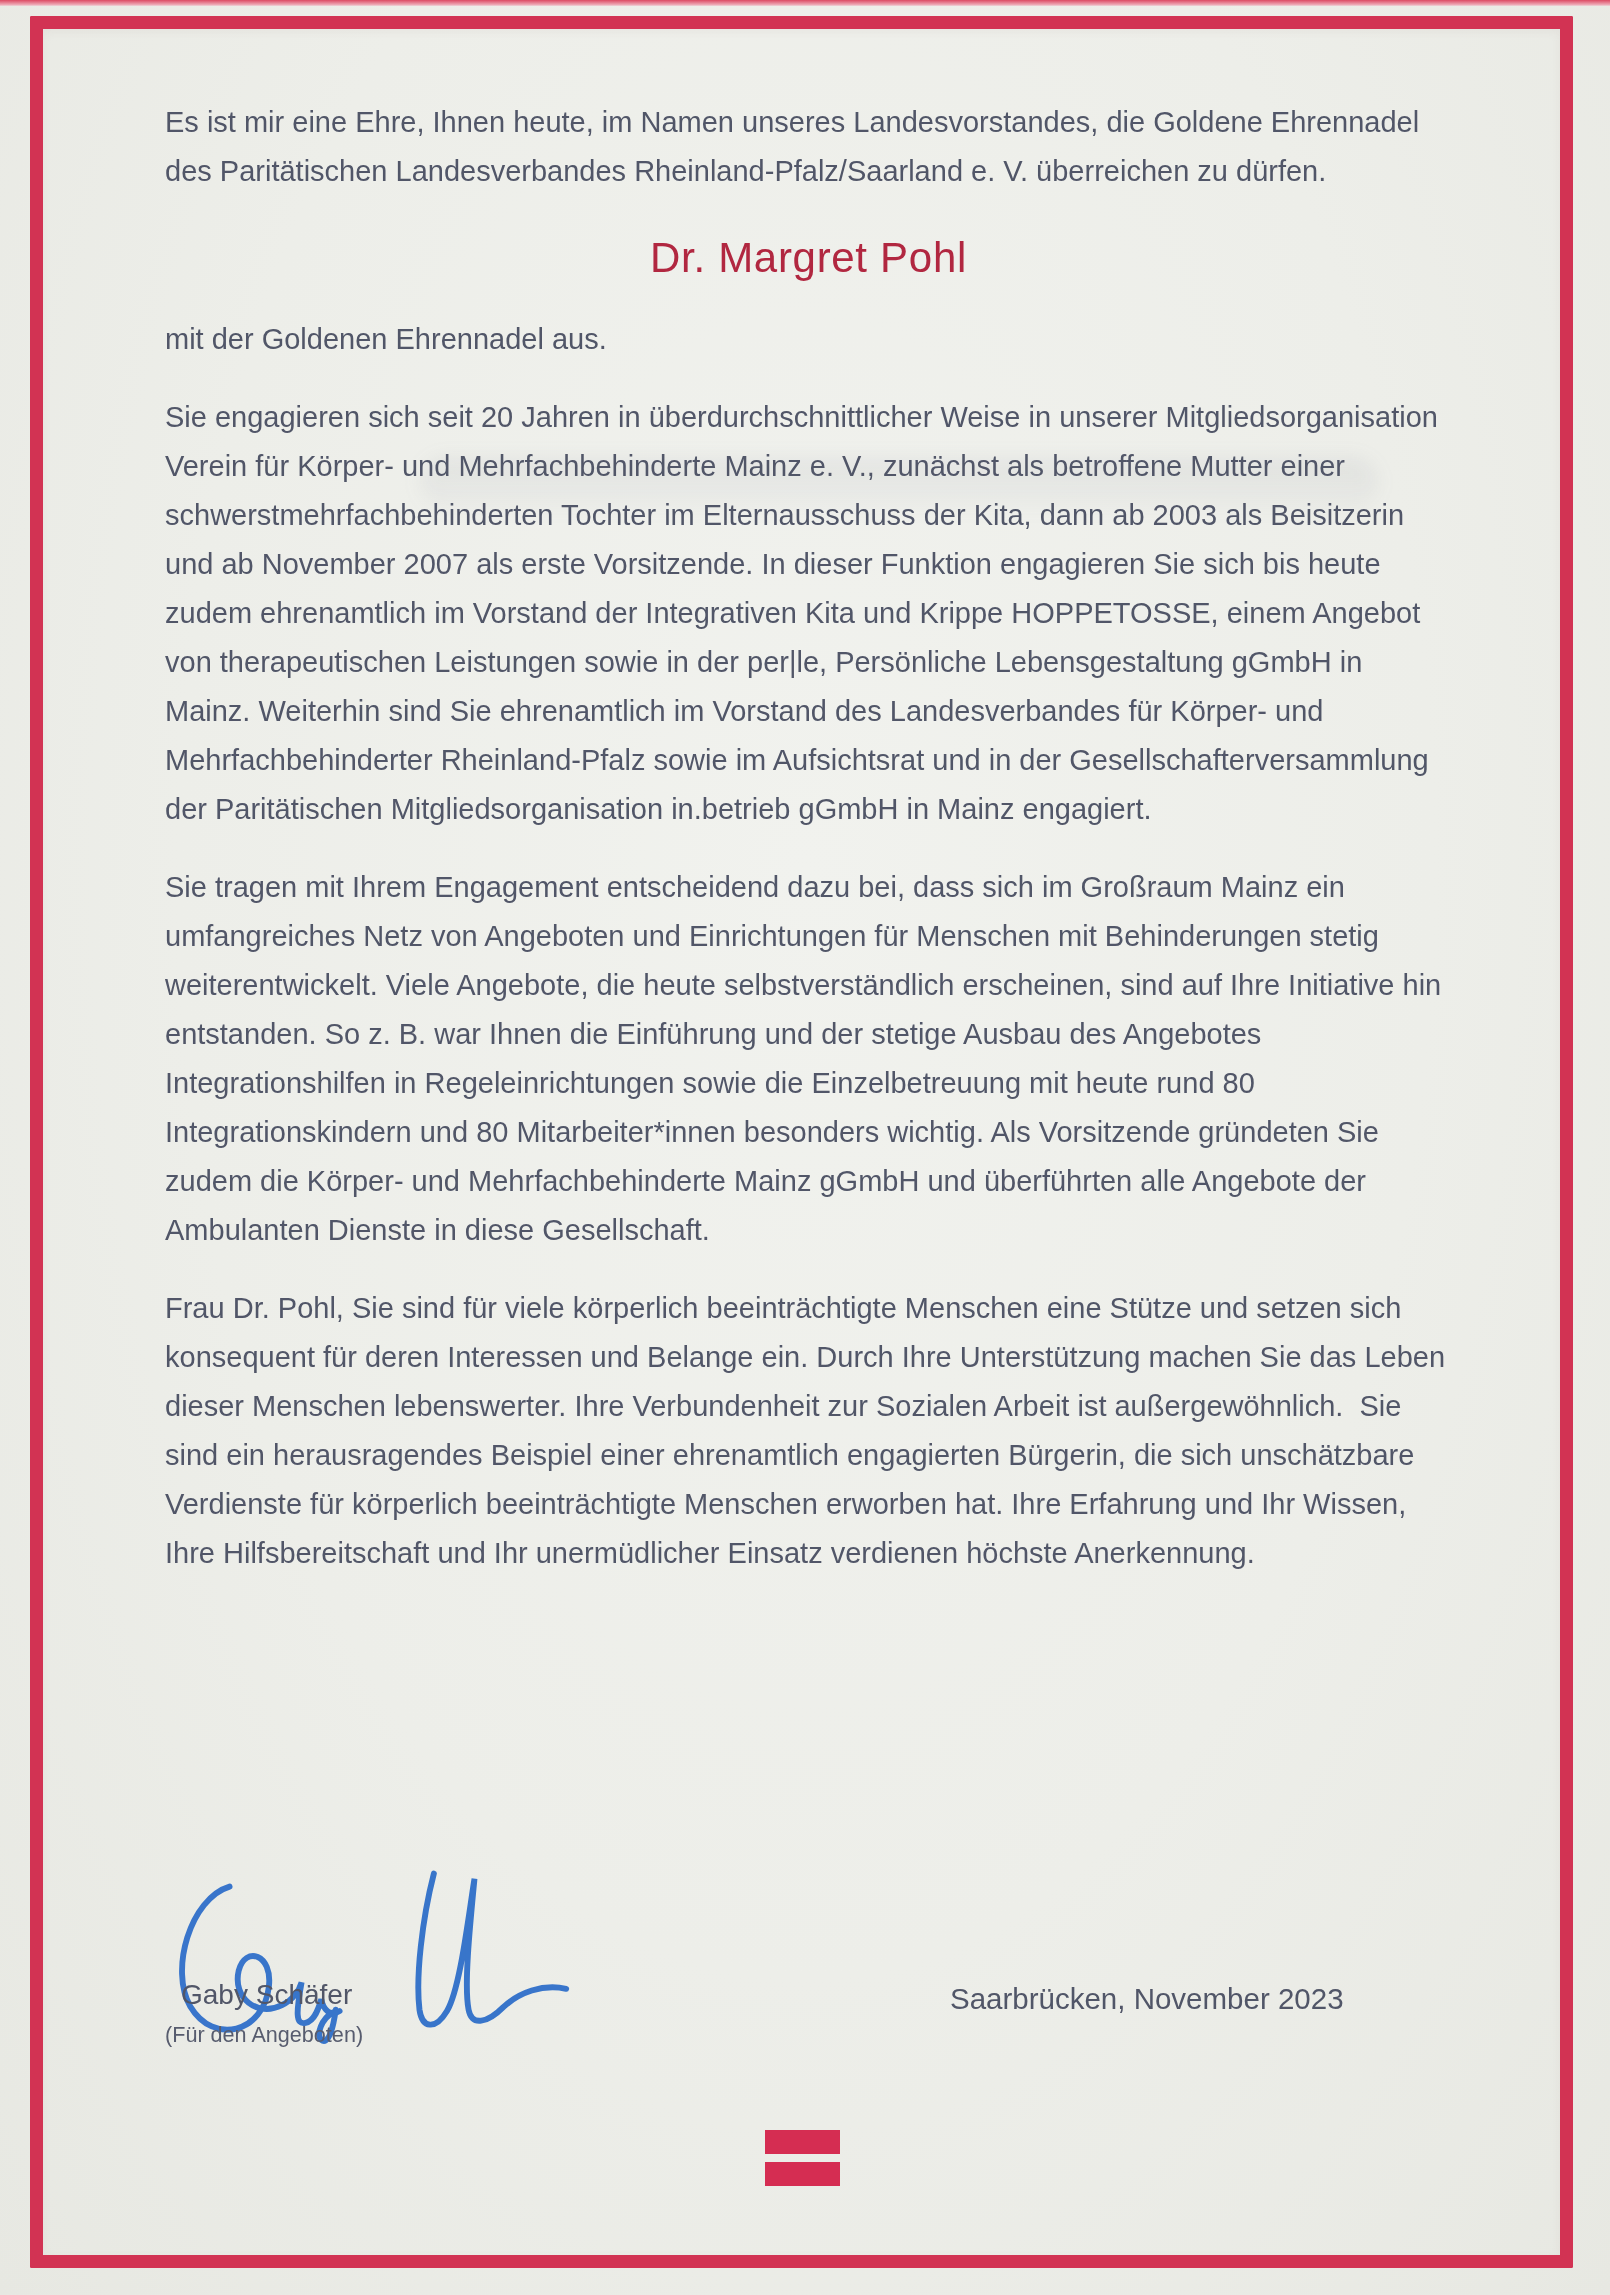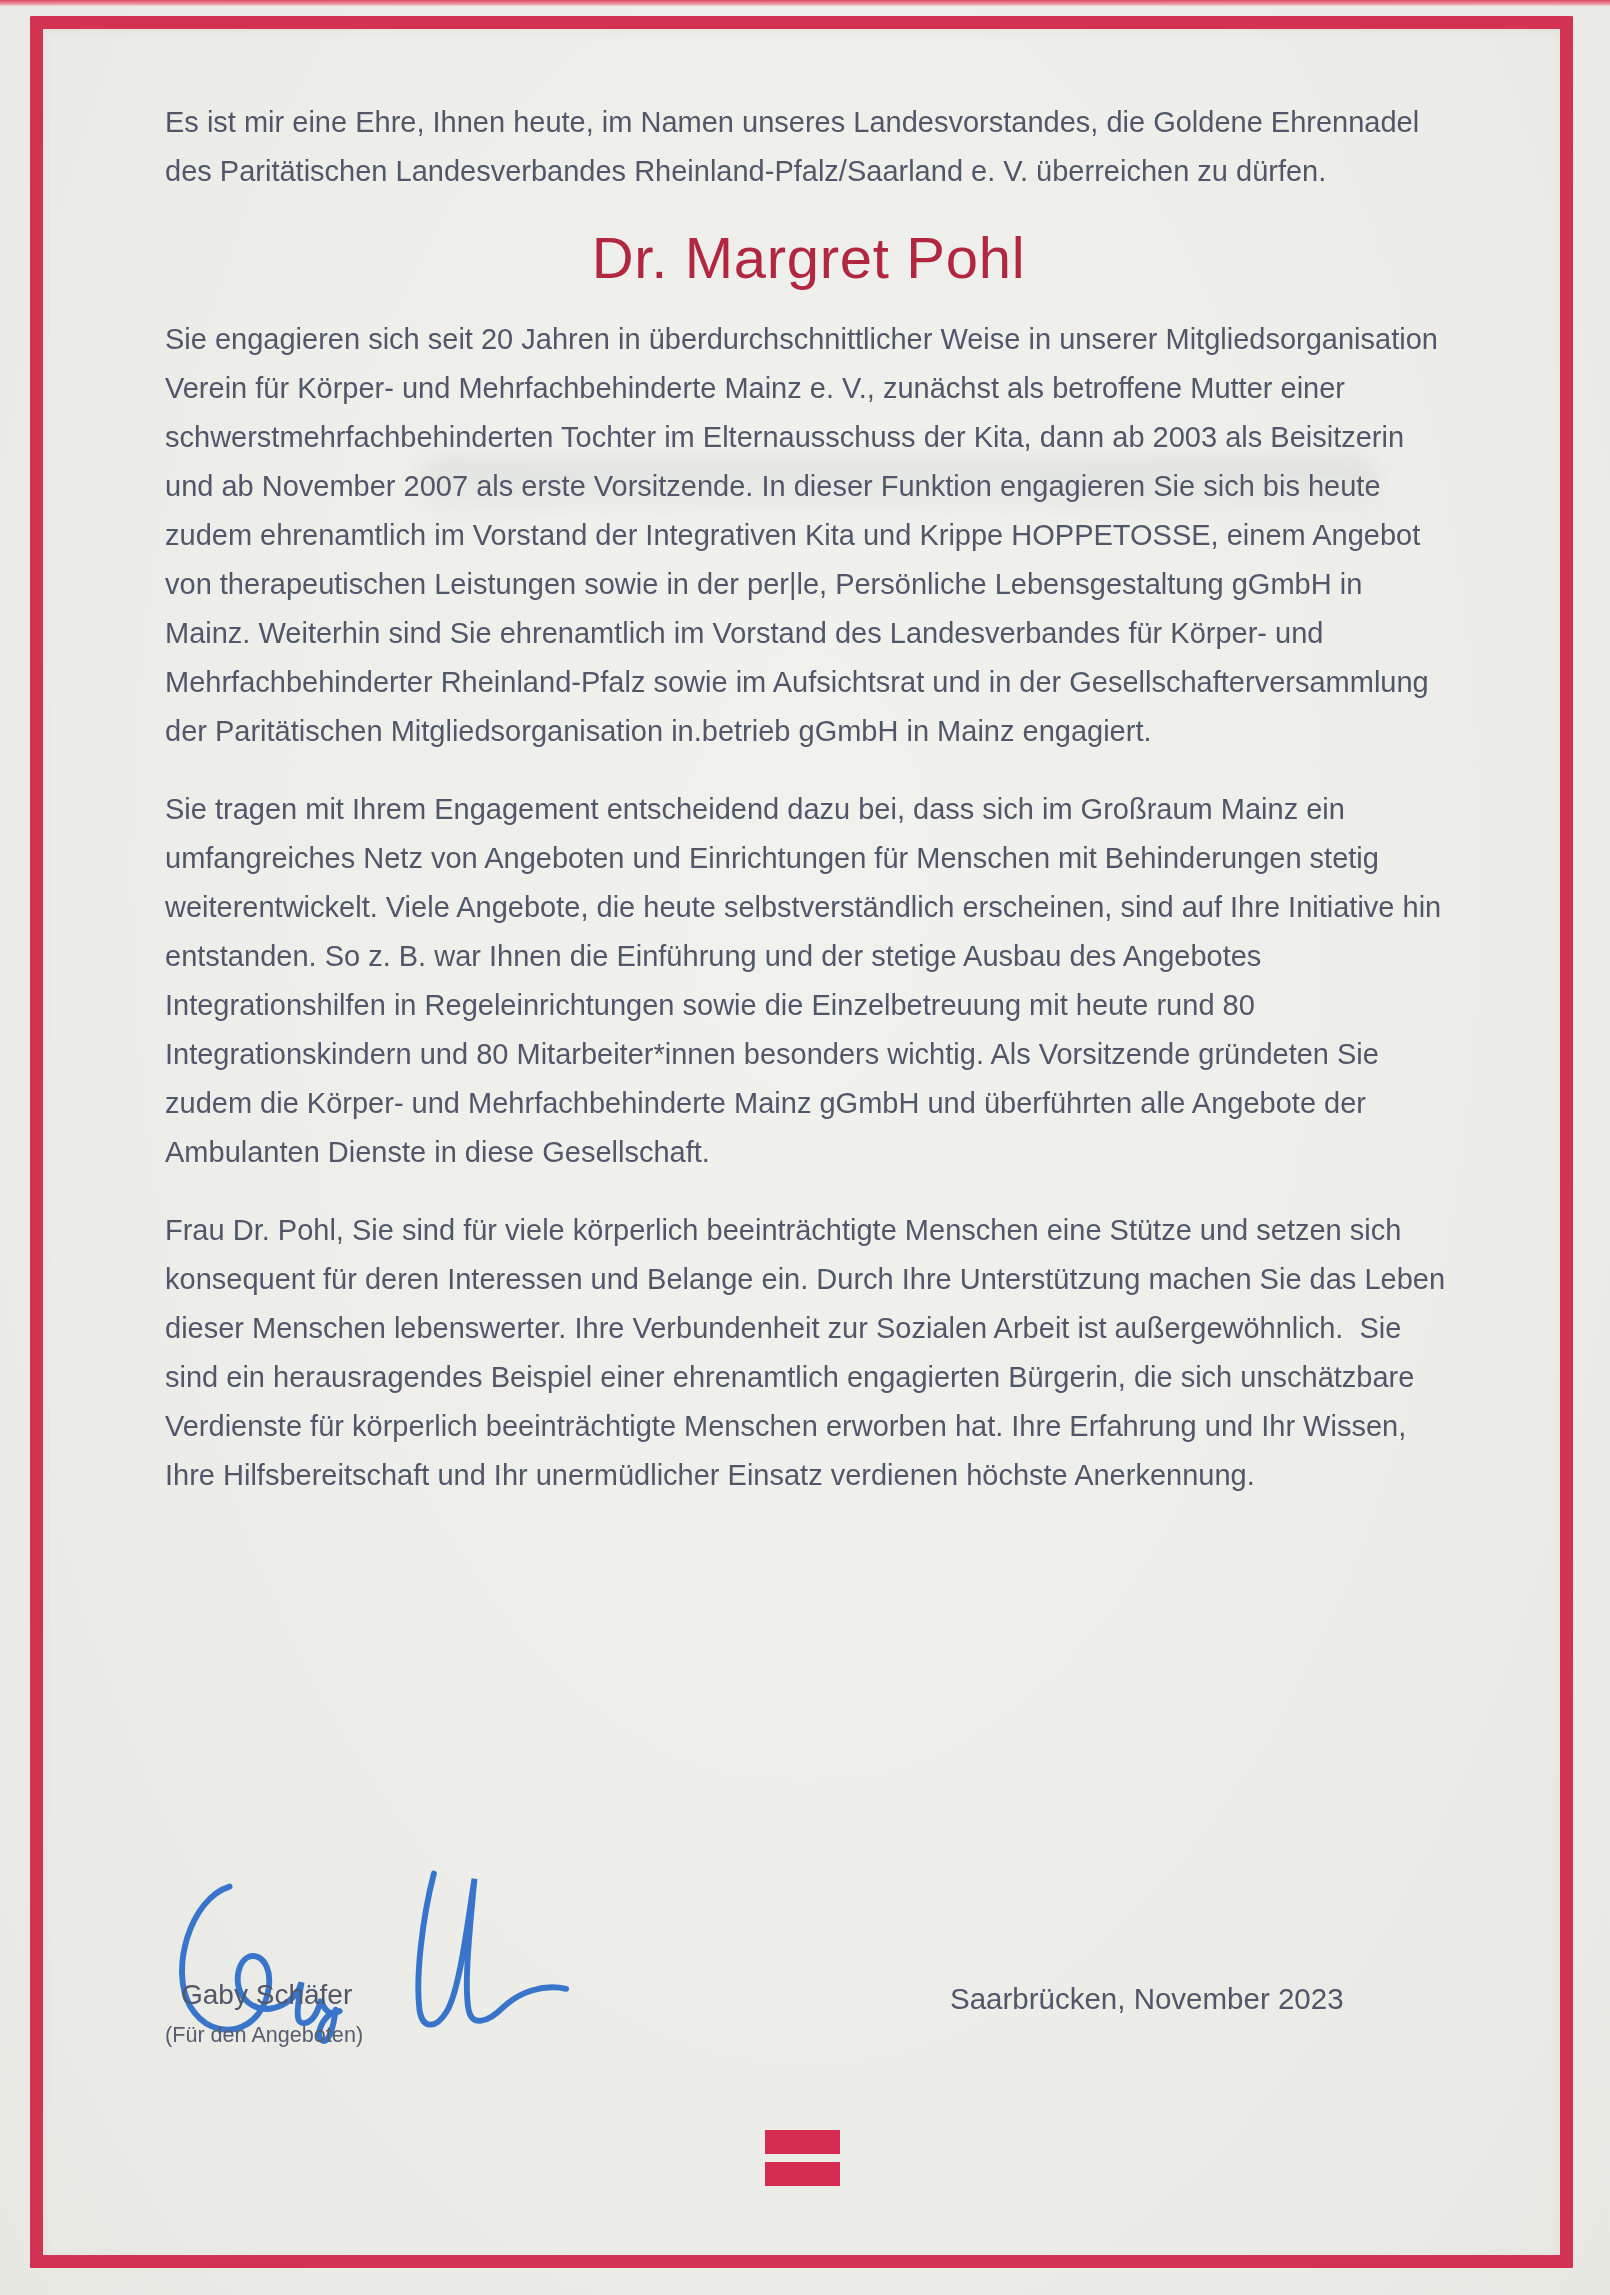--- a/index.html
+++ b/index.html
@@ -29,21 +29,21 @@
     left: 165px; top: 98px;
     width: 1287px;
     color: #515668;
     font-size: 29px;
     line-height: 49px;
     text-align: left;
   }
   .para { margin: 0 0 29px 0; white-space: pre-wrap; }
   .recipient {
     margin: 13px 0 23.6px 0;
-    font-size: 58px;
+    font-size: 42px;
     line-height: 66px;
     font-weight: 400;
     color: #b12740;
     text-align: center;
     letter-spacing: 0.7px;
   }
   .show-through {
     position: absolute;
     left: 420px; top: 458px;
     width: 958px; height: 51px;
@@ -85,20 +85,21 @@
 
   <div class="photo-edge-top"></div>
 
   <div class="frame"></div>
 
   <div class="show-through"></div>
 
   <div class="content">
     <p class="para">Es ist mir eine Ehre, Ihnen heute, im Namen unseres Landesvorstandes, die Goldene Ehrennadel des Paritätischen Landesverbandes Rheinland-Pfalz/Saarland e. V. überreichen zu dürfen.</p>
     <h1 class="recipient">Dr. Margret Pohl</h1>
+    <p class="para">mit der Goldenen Ehrennadel aus.</p>
     <p class="para">Sie engagieren sich seit 20 Jahren in überdurchschnittlicher Weise in unserer Mitglieds­organisation Verein für Körper- und Mehrfachbehinderte Mainz e. V., zunächst als betroffene Mutter einer schwerstmehrfachbehinderten Tochter im Elternausschuss der Kita, dann ab 2003 als Beisitzerin und ab November 2007 als erste Vorsitzende. In dieser Funktion engagieren Sie sich bis heute zudem ehrenamtlich im Vorstand der Integrativen Kita und Krippe HOPPETOSSE, einem Angebot von therapeutischen Leistungen sowie in der per|le, Persönliche Lebensgestaltung gGmbH in Mainz. Weiterhin sind Sie ehrenamtlich im Vorstand des Landesverbandes für Körper- und Mehrfachbehinderter Rheinland-Pfalz sowie im Aufsichtsrat und in der Gesellschafterversammlung der Paritätischen Mitgliedsorganisation in.betrieb gGmbH in Mainz engagiert.</p>
     <p class="para">Sie tragen mit Ihrem Engagement entscheidend dazu bei, dass sich im Großraum Mainz ein umfangreiches Netz von Angeboten und Einrichtungen für Menschen mit Behinderungen stetig weiterentwickelt. Viele Angebote, die heute selbstverständlich erscheinen, sind auf Ihre Initiative hin entstanden. So z. B. war Ihnen die Einführung und der stetige Ausbau des Angebotes Integrationshilfen in Regeleinrichtungen sowie die Einzelbetreuung mit heute rund 80 Integrationskindern und 80 Mitarbeiter*innen besonders wichtig. Als Vorsitzende gründeten Sie zudem die Körper- und Mehrfachbehinderte Mainz gGmbH und überführten alle Angebote der Ambulanten Dienste in diese Gesellschaft.</p>
     <p class="para">Frau Dr. Pohl, Sie sind für viele körperlich beeinträchtigte Menschen eine Stütze und setzen sich konsequent für deren Interessen und Belange ein. Durch Ihre Unterstützung machen Sie das Leben dieser Menschen lebenswerter. Ihre Verbundenheit zur Sozialen Arbeit ist außergewöhnlich.  Sie sind ein herausragendes Beispiel einer ehrenamtlich engagierten Bürgerin, die sich unschätzbare Verdienste für körperlich beeinträchtigte Menschen erworben hat. Ihre Erfahrung und Ihr Wissen, Ihre Hilfsbereitschaft und Ihr unermüdlicher Einsatz verdienen höchste Anerkennung.</p>
   </div>
 
   <div class="signature-block">
     <svg class="signature-svg" width="459" height="203" viewBox="0 0 700 310" fill="none">
       <g stroke="#2f6fc9" stroke-width="9" stroke-linecap="round" fill="none" opacity="0.95">
         <path d="M 118 62
                  C 58 80, 26 190, 58 245

